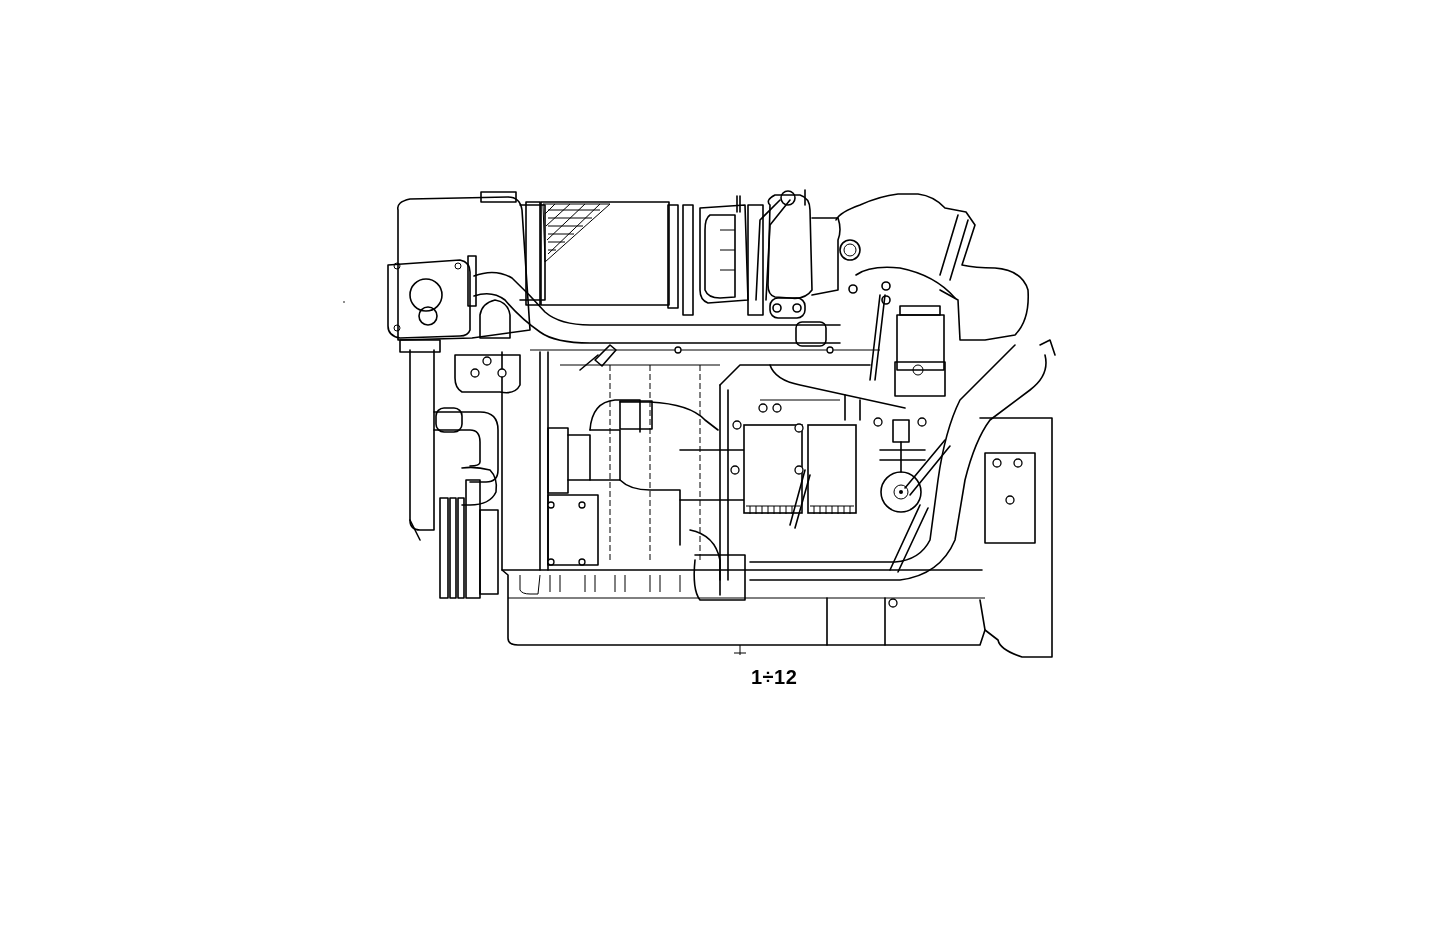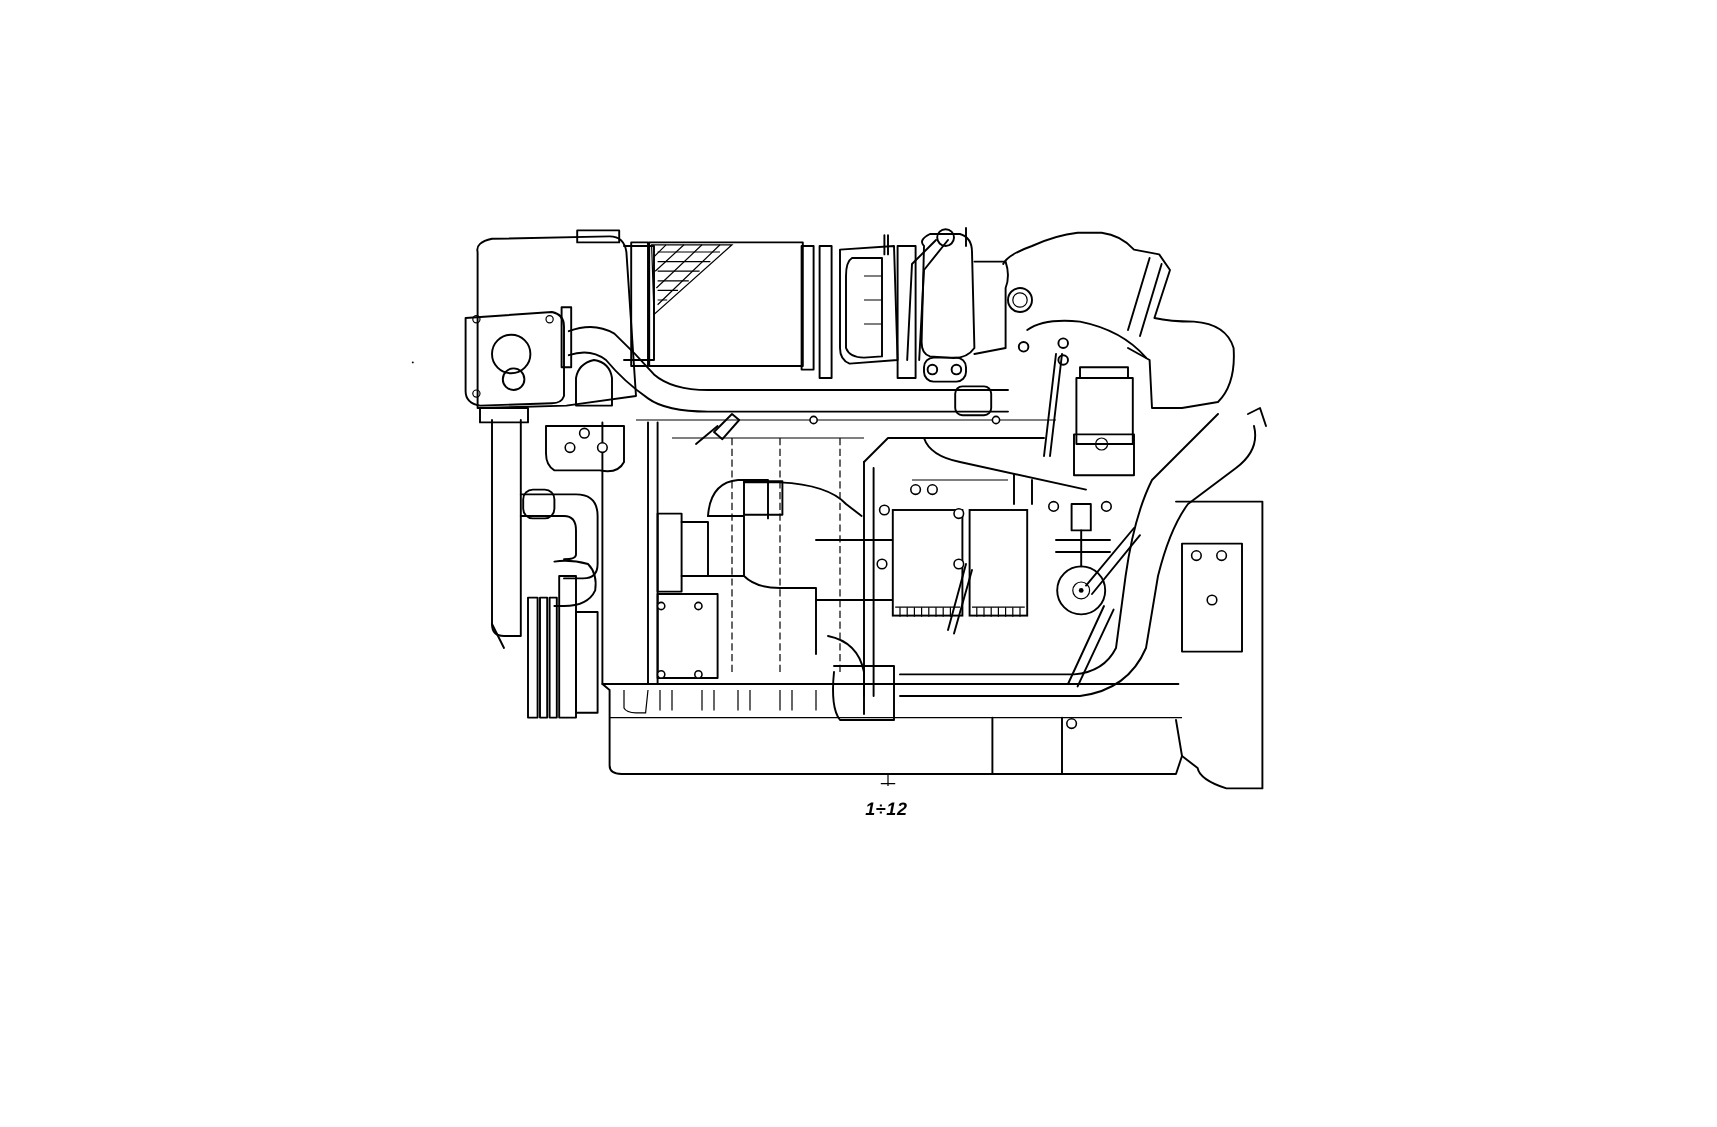--- a/index.html
+++ b/index.html
@@ -1,21 +1,21 @@
 <!DOCTYPE html>
 <html><head>
   <meta charset="utf-8">
   <style>
     html, body { margin: 0; padding: 0; background: #ffffff; }
     body { width: 1431px; height: 939px; position: relative; overflow: hidden; font-family: "Liberation Sans", sans-serif; }
     .canvas { position: absolute; left: 0; top: 0; width: 1431px; height: 939px; }
     .drawing { position: absolute; left: 0; top: 0; }
     .caption {
-      position: absolute; left: 721px; top: 666px; font-size: 15px; font-weight: bold;
-      color: #000; letter-spacing: 0.5px; font-family: "Liberation Sans", sans-serif; font-style: italic;
+      position: absolute; left: 751px; top: 666px; font-size: 20px; font-weight: bold;
+      color: #000; letter-spacing: 0.5px; font-family: "Liberation Sans", sans-serif;
     }
     svg .ln { fill: none; stroke: #000; stroke-width: 1.6; stroke-linejoin: round; stroke-linecap: round; }
     svg .thin { fill: none; stroke: #000; stroke-width: 1; }
     svg .dash { fill: none; stroke: #000; stroke-width: 1; stroke-dasharray: 6 3; }
     svg .fillw { fill: #fff; stroke: #000; stroke-width: 1.6; }
     svg .bolt { fill: #fff; stroke: #000; stroke-width: 1.3; }
     svg .dot { fill: #000; }
   </style>
 </head>
 <body>

